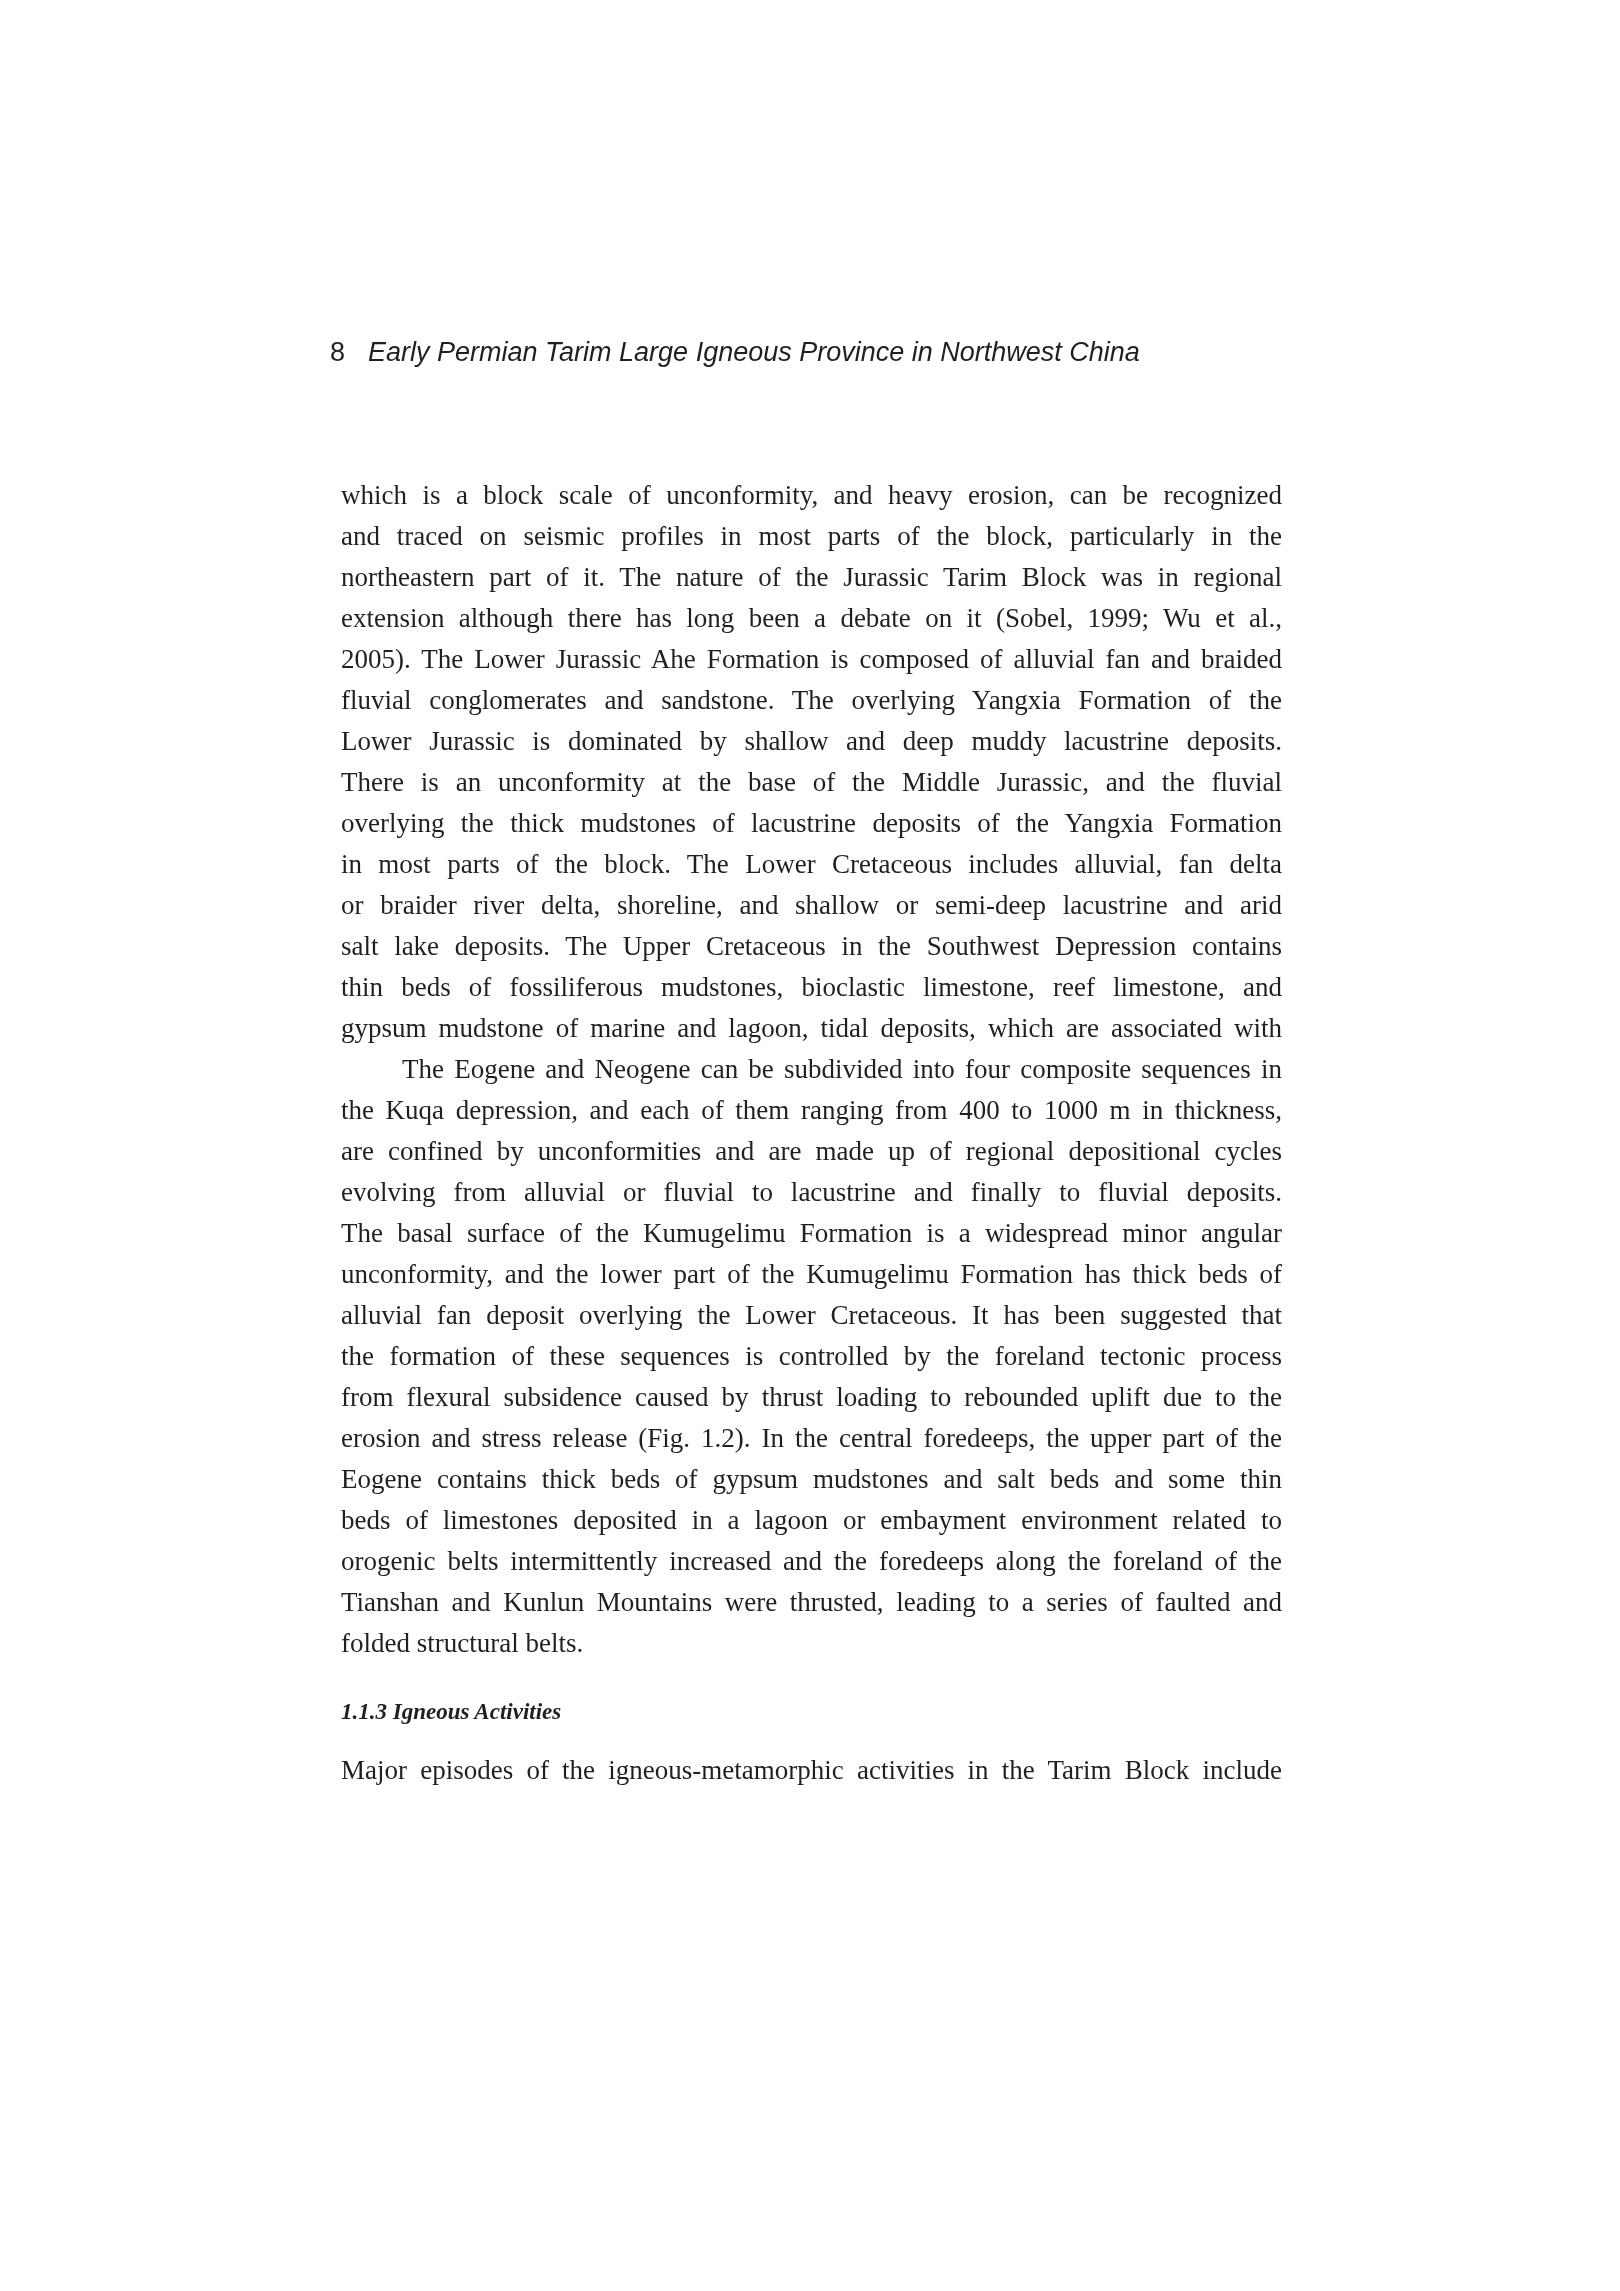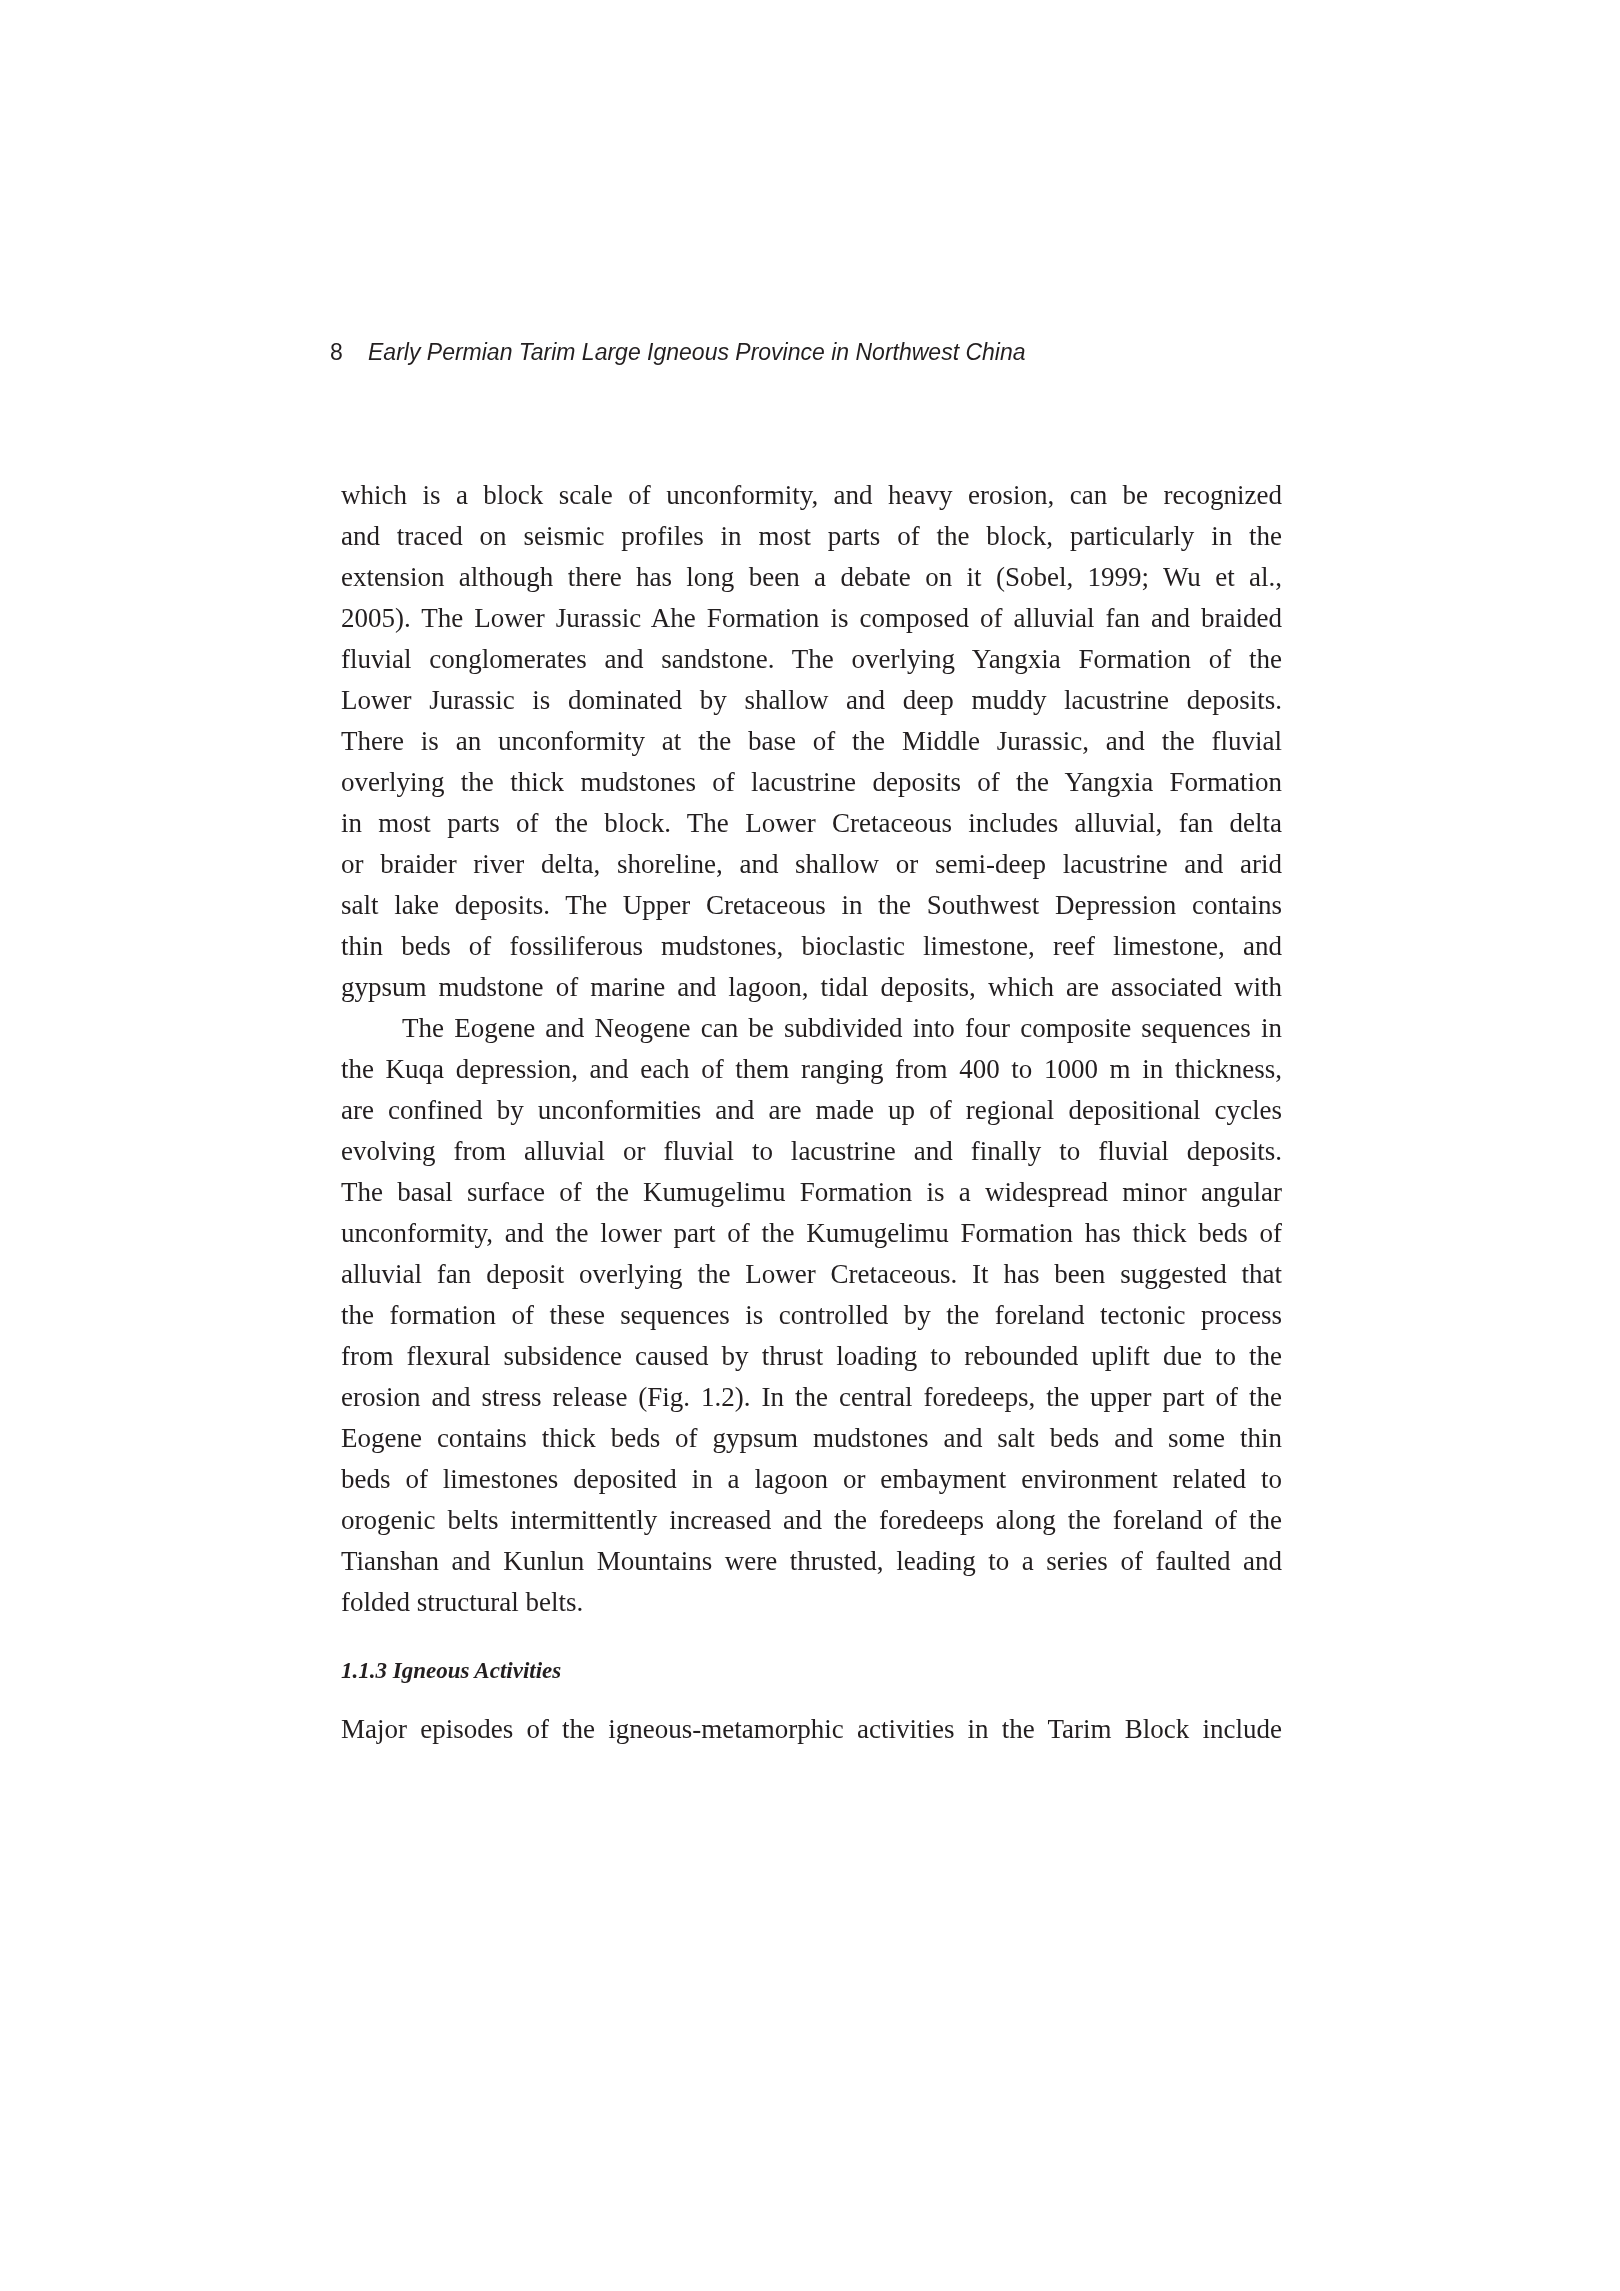--- a/index.html
+++ b/index.html
@@ -12,21 +12,21 @@
       height: 2292px;
       position: relative;
       overflow: hidden;
       color: #231f20;
     }
     .running-head {
       position: absolute;
       left: 330px;
       top: 339px;
       font-family: "Liberation Sans", sans-serif;
-      font-size: 23px;
+      font-size: 27px;
       line-height: 27.4px;
       white-space: nowrap;
       color: #231f20;
     }
     .running-head .page-num {
       display: inline-block;
       width: 38px;
       font-style: normal;
     }
     .running-head .book-title {
@@ -73,20 +73,21 @@
 <body>
 
 <div class="running-head">
   <span class="page-num">8</span><span class="book-title">Early Permian Tarim Large Igneous Province in Northwest China</span>
 </div>
 
 <div class="text-block">
   <div class="para" id="para-0">
       <span class="line">which is a block scale of unconformity, and heavy erosion, can be recognized</span>
       <span class="line">and traced on seismic profiles in most parts of the block, particularly in the</span>
+      <span class="line">northeastern part of it. The nature of the Jurassic Tarim Block was in regional</span>
       <span class="line">extension although there has long been a debate on it (Sobel, 1999; Wu et al.,</span>
       <span class="line">2005). The Lower Jurassic Ahe Formation is composed of alluvial fan and braided</span>
       <span class="line">fluvial conglomerates and sandstone. The overlying Yangxia Formation of the</span>
       <span class="line">Lower Jurassic is dominated by shallow and deep muddy lacustrine deposits.</span>
       <span class="line">There is an unconformity at the base of the Middle Jurassic, and the fluvial</span>
       <span class="line">overlying the thick mudstones of lacustrine deposits of the Yangxia Formation</span>
       <span class="line">in most parts of the block. The Lower Cretaceous includes alluvial, fan delta</span>
       <span class="line">or braider river delta, shoreline, and shallow or semi-deep lacustrine and arid</span>
       <span class="line">salt lake deposits. The Upper Cretaceous in the Southwest Depression contains</span>
       <span class="line">thin beds of fossiliferous mudstones, bioclastic limestone, reef limestone, and</span>

